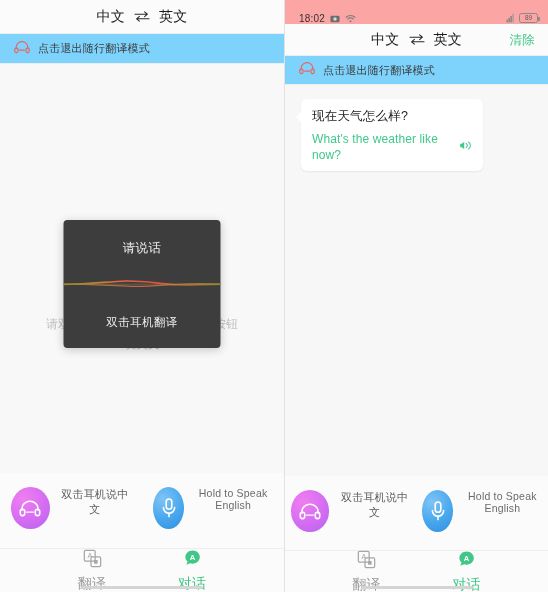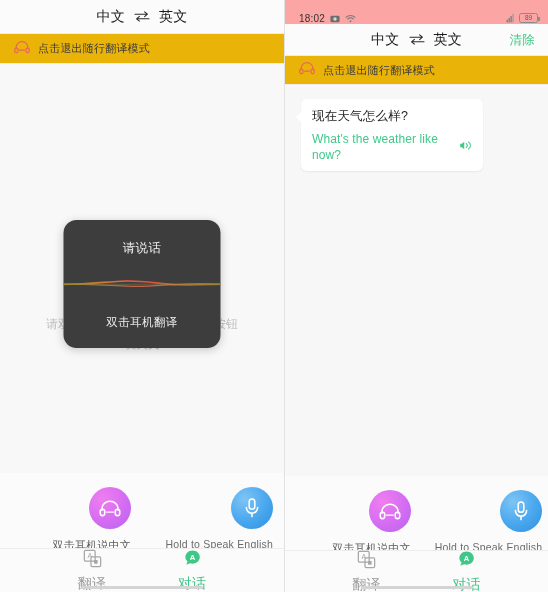--- a/index.html
+++ b/index.html
@@ -77,21 +77,21 @@
     position: absolute; right: 13px; top: 50%;
     transform: translateY(-50%);
     font-size: 12.5px; color: #3ec786; letter-spacing: .3px;
   }
 
   
   .banner {
     flex: 0 0 auto;
     display: flex; align-items: center; gap: 8px;
     padding: 0 14px;
-    background: #eab308;
+    background: #7dd3fc;
     border-bottom: 1px solid #ededed;
     box-shadow: 0 1px 2px rgba(0,0,0,.035);
   }
   .panel-left  .banner { height: 30px; }
   .panel-right .banner { height: 29px; }
   .banner-text { font-size: 11px; color: #3d3d3d; letter-spacing: .2px; }
 
   
   .body {
     flex: 1 1 auto;
@@ -145,21 +145,21 @@
     letter-spacing: .1px;
   }
 
   
   .modal {
     position: absolute;
     left: 50%; top: 156px;
     transform: translateX(-50%);
     width: 157px; height: 128px;
     background: #3d3d3d;
-    border-radius: 13px;
+    border-radius: 4px;
     display: flex;
     flex-direction: column;
     align-items: center;
     justify-content: space-between;
     padding: 20px 0 18px 0;
     z-index: 5;
     box-shadow: 0 2px 10px rgba(0,0,0,.2);
   }
   .modal-title { font-size: 12.5px; color: #f2f2f2; letter-spacing: .4px; }
   .modal-sub   { font-size: 11.5px; color: #ededed; letter-spacing: .4px; }
@@ -174,21 +174,21 @@
   .actions {
     flex: 0 0 auto;
     display: flex;
     align-items: flex-start;
     justify-content: space-around;
     background: #fbfbfb;
     padding-top: 14px;
   }
   .panel-left  .actions { height: 75px; }
   .panel-right .actions { height: 74px; }
-  .action { display: flex; flex-direction: column; align-items: flex-end; gap: 9px; width: 120px; }
+  .action { display: flex; align-items: flex-start; gap: 9px; width: 120px; }
   .circle {
     width: 42px; height: 42px; border-radius: 50%;
     display: flex; align-items: center; justify-content: center;
   }
   .circle-pink { background: radial-gradient(circle at 32% 28%, #f07ef0 0%, #d86ef2 48%, #b663f0 100%); }
   .circle-blue { background: radial-gradient(circle at 32% 28%, #7ec4f5 0%, #4aa8ee 52%, #2f8fe0 100%); }
   .action-label { font-size: 11px; color: #5b5b5b; letter-spacing: .2px; text-align: center; }
   .action-label.en { font-size: 10.5px; color: #6b6b6b; }
 
   

